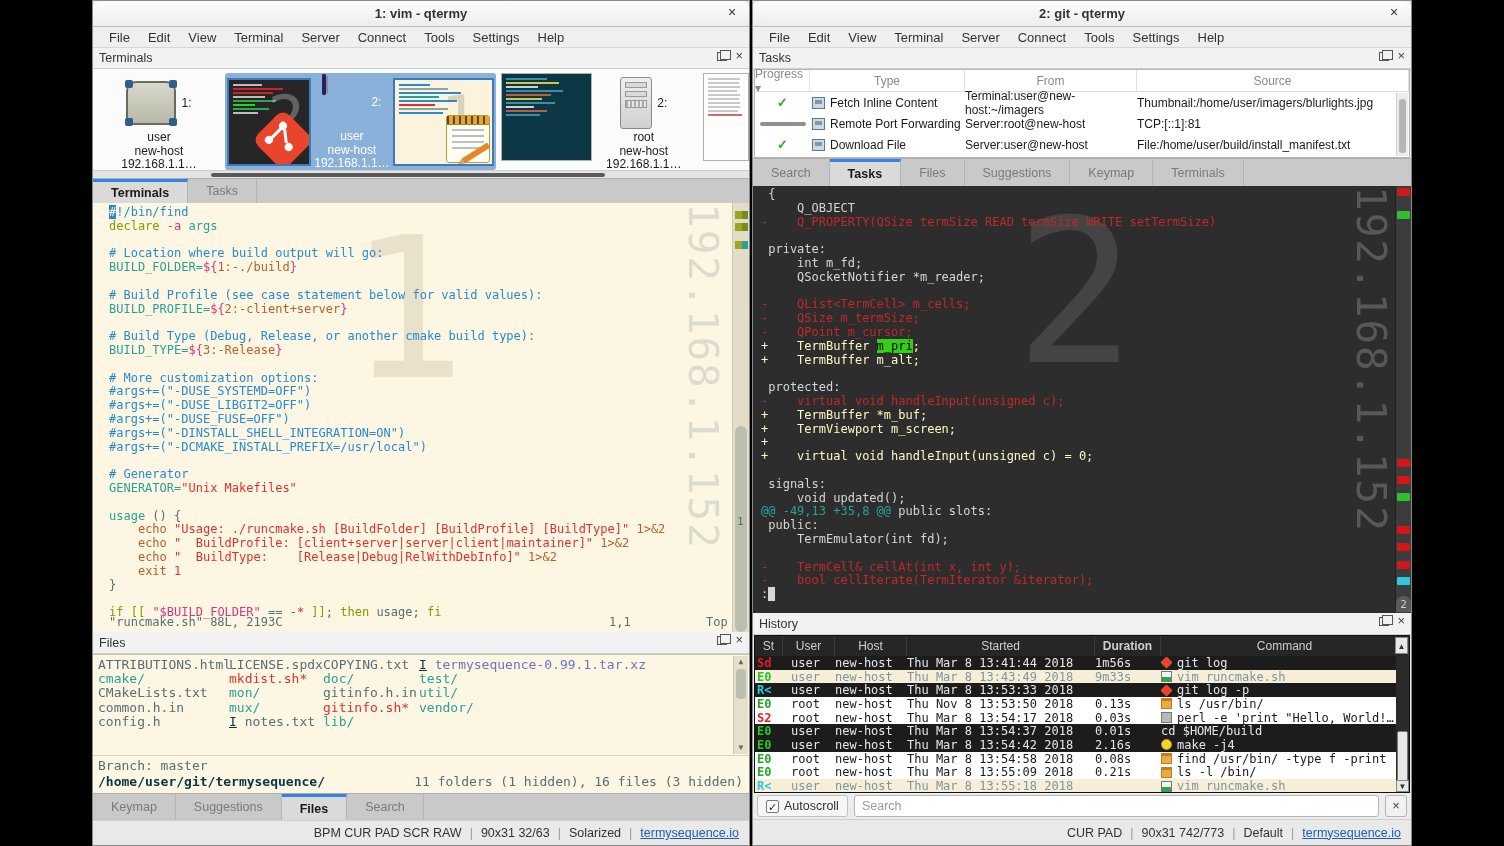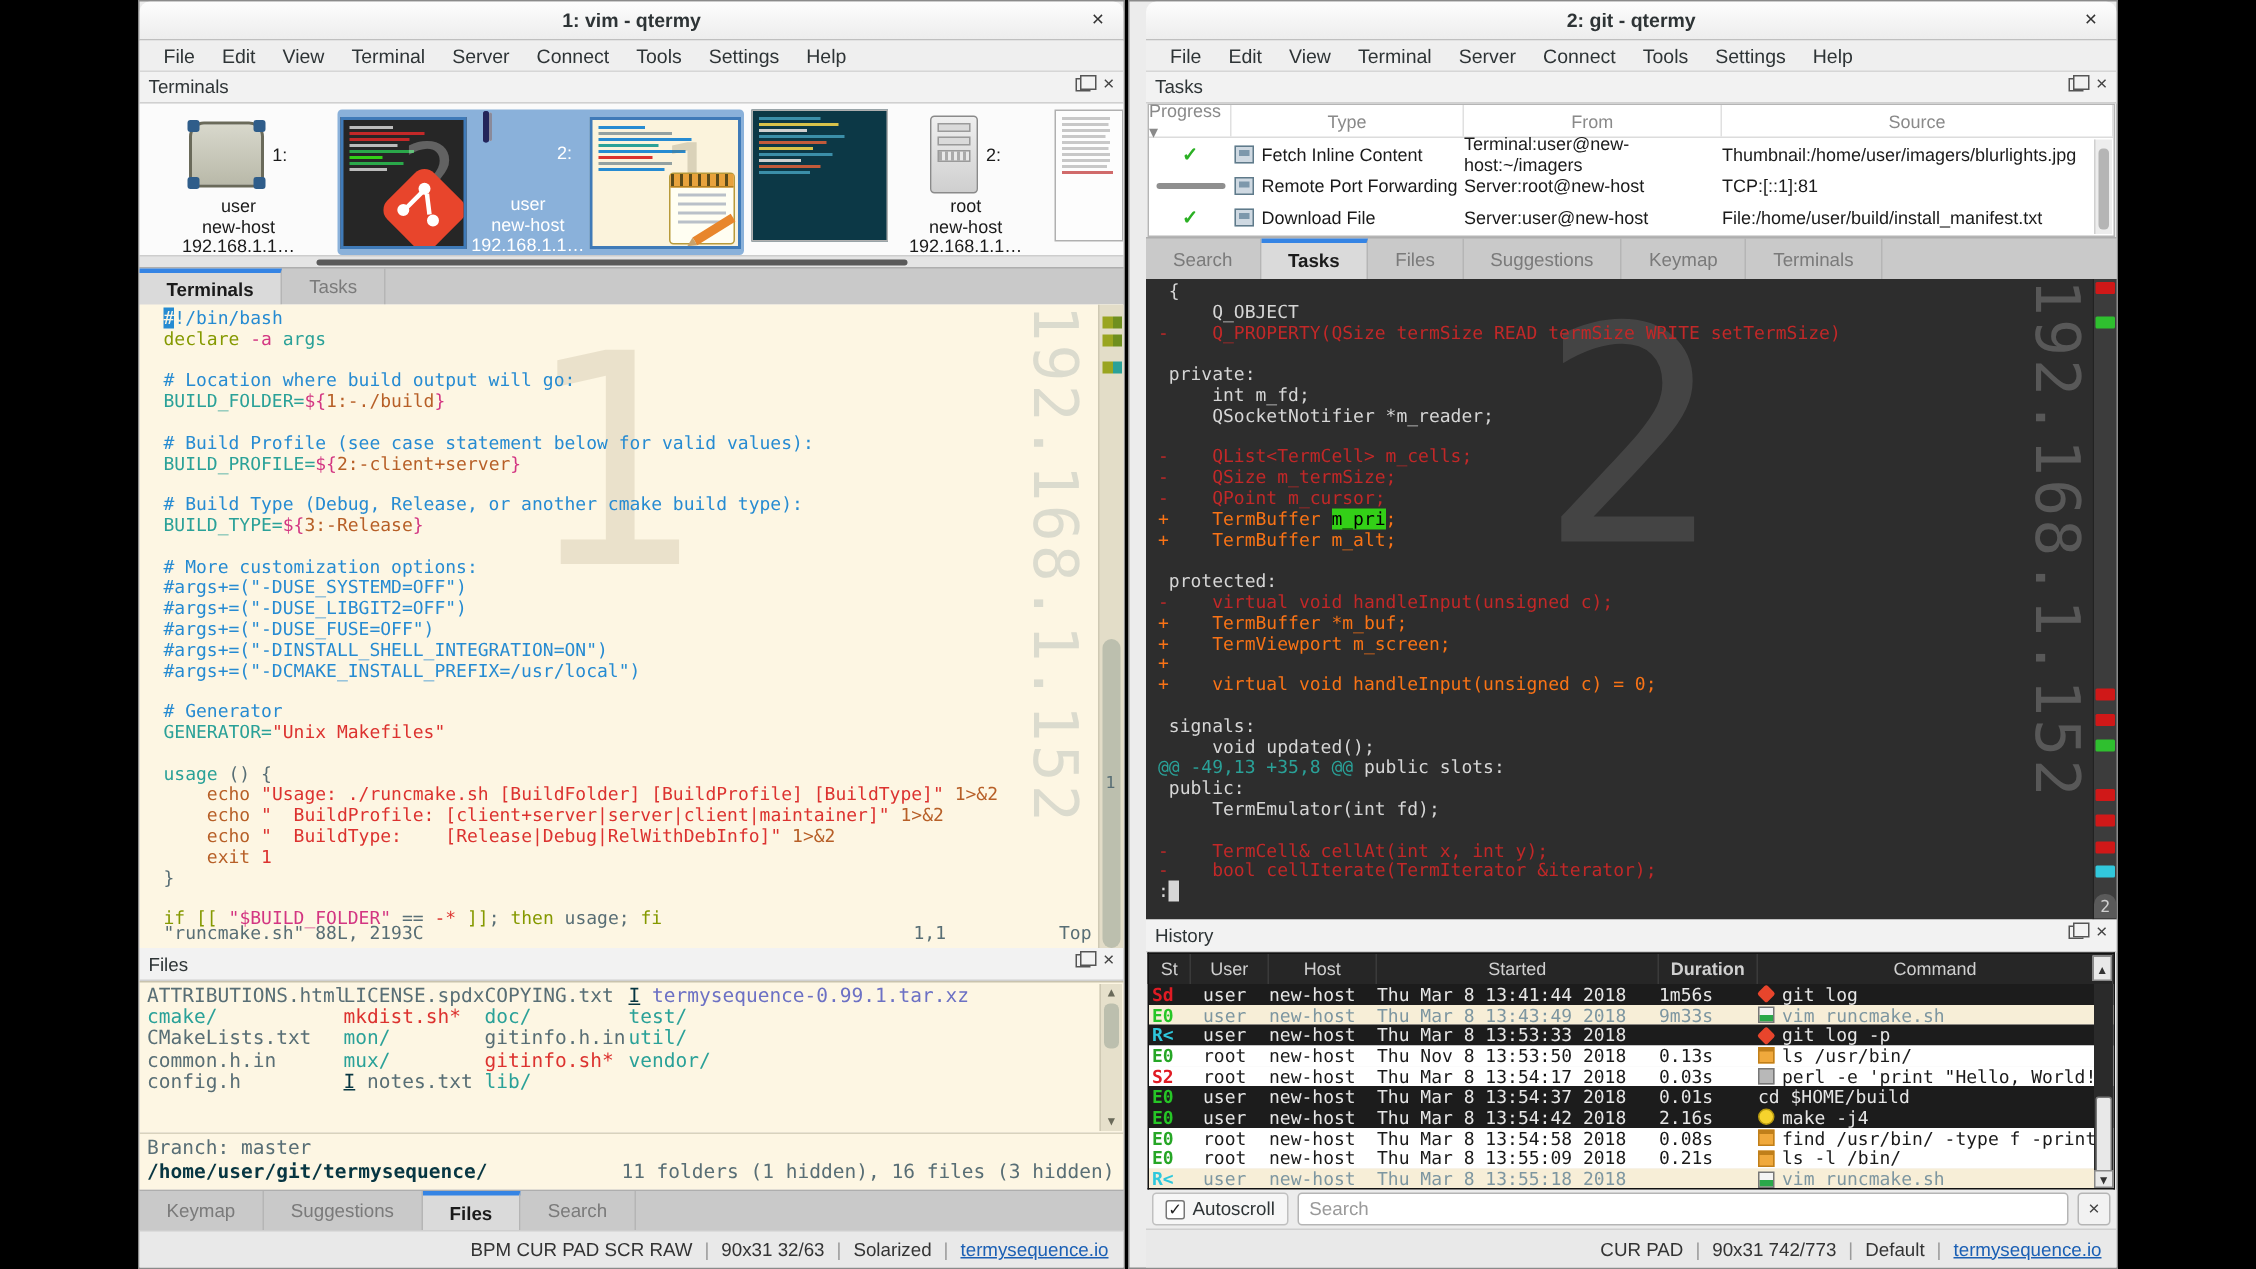--- a/index.html
+++ b/index.html
@@ -1,19 +1,19 @@
 <!DOCTYPE html>
 <html><head>
 <meta charset="utf-8">
 <style>
   * { margin:0; padding:0; box-sizing:border-box; }
   html,body { width:1504px; height:846px; background:#000; font-family:"Liberation Sans",sans-serif; overflow:hidden; }
   .window { position:absolute; top:0; height:846px; background:#ececec; border:1px solid #8a8a8a; display:flex; flex-direction:column; }
   #win-left { left:92px; width:658px; }
-  #win-right { left:752px; width:660px;padding-left:11px; }
+  #win-right { left:752px; width:660px; }
 
   .titlebar { height:26px; background:linear-gradient(#fdfdfd,#ededed); border-bottom:1px solid #bfbfbf; border-radius:7px 7px 0 0; display:flex; align-items:center; justify-content:center; position:relative; flex:0 0 auto; }
   .titlebar .title { font-size:13px; font-weight:bold; color:#2e3436; }
   .titlebar .wclose { position:absolute; right:9px; top:4px; width:16px; height:16px; text-align:center; line-height:15px; color:#333; font-size:14px; cursor:default; }
 
   .menubar { height:21px; background:#efefef; border-bottom:1px solid #d6d6d6; display:flex; align-items:center; padding-left:7px; flex:0 0 auto; }
   .menubar .mi { font-size:13px; color:#2e3436; padding:0 9px; }
 
   .dockhdr { height:21px; background:#f2f2f2; border-bottom:1px solid #d0d0d0; display:flex; align-items:center; padding:0 6px; flex:0 0 auto; position:relative; }
   .dockhdr .dtitle { font-size:12.5px; color:#2e3436; }
@@ -122,21 +122,21 @@
   .checkmark { color:#2bb024; font-weight:bold; font-size:13px; }
   .progressline { width:46px; height:4px; background:#8f8f8f; border-radius:2px; }
   .ti { width:13px; height:12px; background:#cfd9e2; border:1px solid #5f7a8a; position:relative; flex:0 0 auto; }
   .ti:before { content:""; position:absolute; left:2px; top:2px; right:2px; height:4px; background:#7d98ac; }
   .tscroll { position:absolute; right:1px; top:23px; bottom:1px; width:12px; background:#ededed; border-left:1px solid #d0d0d0; }
   .tscroll .tt { position:absolute; left:2px; right:2px; top:6px; bottom:3px; background:#b5b5b5; border-radius:3px; }
 
   
   .gitarea { height:427px; background:#2d2d2d; position:relative; overflow:hidden; flex:0 0 auto; font-family:"DejaVu Sans Mono",monospace; }
   .git-lines { position:absolute; left:8px; top:2px; right:60px; }
-  .gx{color:#d6d6d6} .gd{color:#c22828} .ga{color:#f97316} .gh{color:#2aa198}
+  .gx{color:#d6d6d6} .gd{color:#c22828} .ga{color:#fef9c3} .gh{color:#2aa198}
   .ghl{background:#33d017;color:#000}
   .gcur{background:#d6d6d6;color:#2d2d2d}
   .wm2 { position:absolute; left:262px; top:-10px; font-size:200px; color:rgba(255,255,255,.11); font-family:"DejaVu Sans Mono",monospace; }
   .gitarea .vip { right:16px; top:0; font-size:41px; color:rgba(200,200,200,.28); letter-spacing:2px; }
   .gscrollstrip { position:absolute; right:0; top:0; bottom:0; width:16px; background:#3c3c3c; border-left:1px solid #222; }
   .gmark { position:absolute; left:1px; width:13px; height:8px; border-radius:1px; }
   .gcorner { position:absolute; left:0px; bottom:1px; width:15px; height:16px; background:#5a5a5a; border-radius:7px 7px 0 0; color:#cfcfcf; font-size:11px; text-align:center; line-height:17px; font-family:"DejaVu Sans Mono",monospace; }
 
   
   .histhdr { height:21px; background:#262626; display:flex; align-items:center; color:#cfcfcf; font-size:12px; border:1px solid #111; border-bottom:none; margin:0 1px; flex:0 0 auto; position:relative; }
@@ -314,21 +314,21 @@
 
   <div class="tabbar top" id="tabs-left-top">
       <div class="tab active">Terminals</div>
       <div class="tab">Tasks</div>
     </div>
 
   <div class="vimarea">
     <span class="wm1">1</span>
     <span class="vip">192.168.1.152</span>
     <div class="vim-lines" id="vim-lines">
-        <div class="tline"><span class="vcur">#</span><span class="vc">!/bin/bash</span></div>
+        <div class="tline"><span class="vcur">#</span><span class="vc">!/bin/find</span></div>
         <div class="tline"><span class="vk">declare</span><span class="vn"> </span><span class="vv">-a</span><span class="vn"> </span><span class="vt">args</span></div>
         <div class="tline">&nbsp;</div>
         <div class="tline"><span class="vc"># Location where build output will go:</span></div>
         <div class="tline"><span class="vt">BUILD_FOLDER=</span><span class="vv">${</span><span class="vo">1:-./build</span><span class="vv">}</span></div>
         <div class="tline">&nbsp;</div>
         <div class="tline"><span class="vc"># Build Profile (see case statement below for valid values):</span></div>
         <div class="tline"><span class="vt">BUILD_PROFILE=</span><span class="vv">${</span><span class="vo">2:-client+server</span><span class="vv">}</span></div>
         <div class="tline">&nbsp;</div>
         <div class="tline"><span class="vc"># Build Type (Debug, Release, or another cmake build type):</span></div>
         <div class="tline"><span class="vt">BUILD_TYPE=</span><span class="vv">${</span><span class="vo">3:-Release</span><span class="vv">}</span></div>

